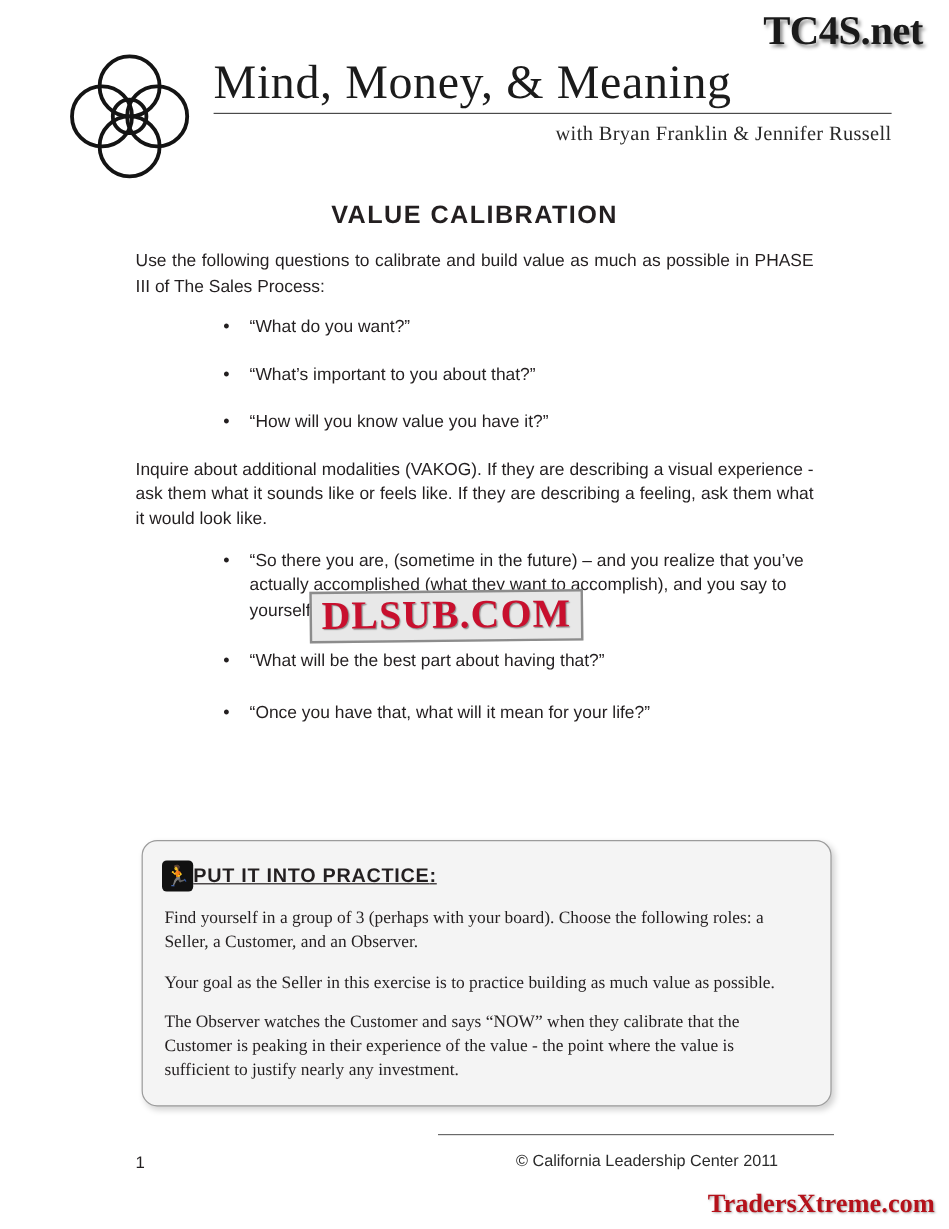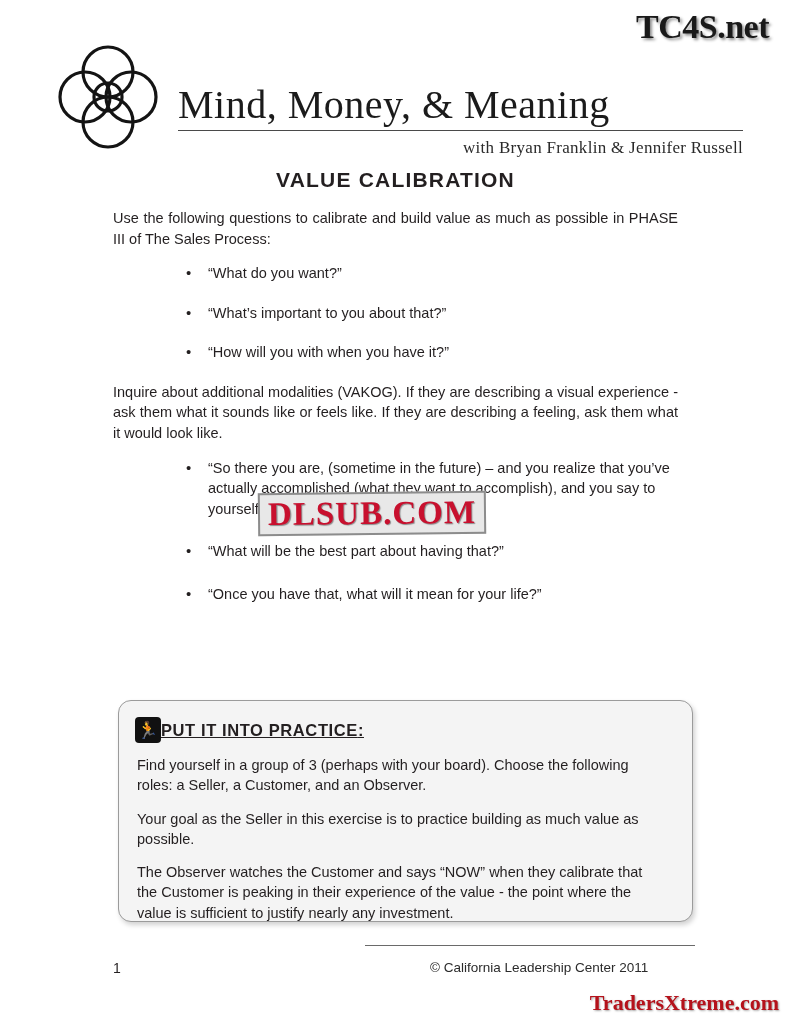--- a/index.html
+++ b/index.html
@@ -48,21 +48,20 @@
     left: 4px;
     top: 2px;
     width: 112px;
     height: 106px;
   }
   .brand {
     position: absolute;
     left: 130px;
     top: 6px;
     right: 0;
-    margin-top: 36px;
   }
   .brand-title {
     font-family: "Liberation Serif", serif;
     font-size: 40px;
     letter-spacing: 0.5px;
     color: #1b1b1b;
     white-space: nowrap;
     line-height: 1.05;
   }
   .brand-rule {
@@ -165,20 +164,21 @@
   }
   .practice-title {
     font-size: 16.5px;
     font-weight: bold;
     letter-spacing: 0.6px;
     text-decoration: underline;
   }
   .practice-title .colon { text-decoration: none; }
   .practice-body {
     padding: 12px 38px 0 18px;
+    font-family: Liberation Serif, serif;
   }
   .practice-body p {
     margin: 0 0 13px 0;
     font-size: 14.5px;
     line-height: 1.40;
   }
 
   
   .footer-rule {
     position: absolute;
@@ -256,21 +256,21 @@
 
   <div class="doc-title">VALUE CALIBRATION</div>
 
   <div class="content">
 
     <p class="para">Use the following questions to calibrate and build value as much as possible in PHASE III of The Sales Process:</p>
 
     <ul class="bullets">
       <li>“What do you want?”</li>
       <li>“What’s important to you about that?”</li>
-      <li>“How will you with when you have it?”</li>
+      <li>“How will you know value you have it?”</li>
     </ul>
 
     <p class="para">Inquire about additional modalities (VAKOG).  If they are describing a visual experience  - ask them what it sounds like or feels like.  If they are describing a feeling, ask them what it would look like.</p>
 
     <ul class="bullets tight">
       <li>“So there you are, (sometime in the future) – and you realize that you’ve actually accomplished (what they want to accomplish), and you say to yourself, (their value)”</li>
       <li>“What will be the best part about having that?”</li>
       <li>“Once you have that, what will it mean for your life?”</li>
     </ul>
 

